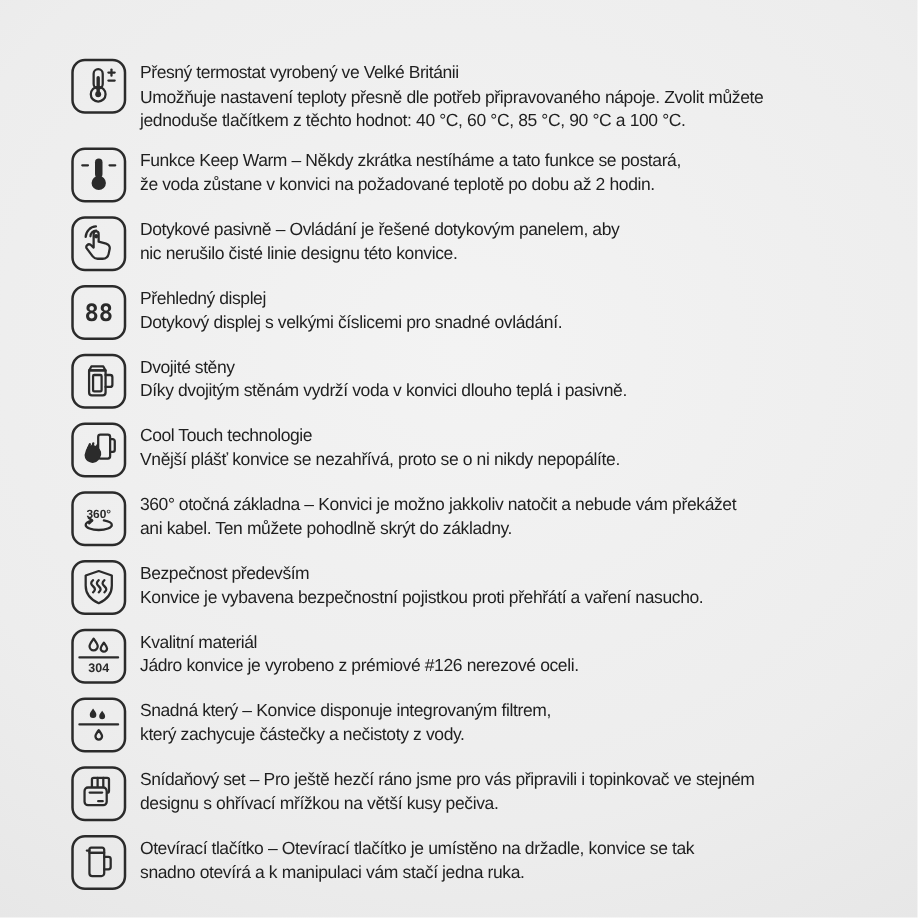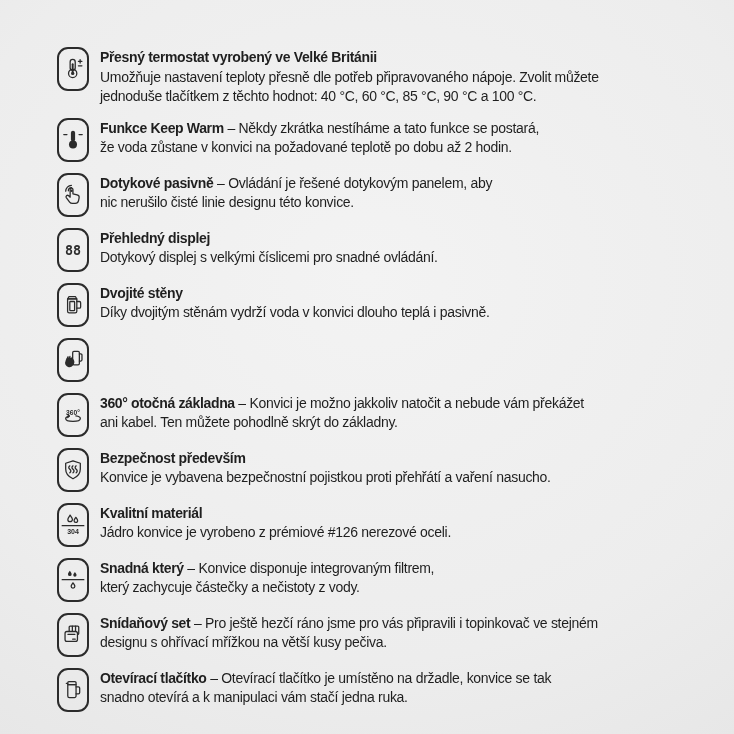--- a/index.html
+++ b/index.html
@@ -8,31 +8,31 @@
     font-family:"Liberation Sans", sans-serif;
     color:#1f1f1f;
     background: radial-gradient(115% 100% at 50% 38%, #f3f3f3 0%, #ededed 52%, #e1e1e1 100%);
   }
   .feature-list {
     position:absolute; left:57px; top:47px;
     display:flex; flex-direction:column; gap:11px;
   }
   .feature { display:flex; gap:11px; align-items:flex-start; }
   .icon-box {
-    flex:0 0 auto; width:32px; height:44px; box-sizing:border-box;
+    flex:0 0 auto; width:44px; height:44px; box-sizing:border-box;
     border:2.2px solid #2b2b2b; border-radius:11px;
     display:flex; align-items:center; justify-content:center;
     background:transparent;
   }
   .icon-box svg { display:block; }
   .txt {
     font-size:14px; line-height:19.5px; letter-spacing:-0.3px; padding-top:1px;
   }
   .line { white-space:nowrap; }
-  .t { font-weight:700; letter-spacing:-0.35px; }
+  .t { font-weight:400; letter-spacing:-0.35px; }
   .sep { font-weight:400; }
 </style>
 </head>
 <body>
 
 <div class="feature-list">
 
   <div class="feature">
     <div class="icon-box">
       <svg width="40" height="40" viewBox="0 0 44 44" fill="none" stroke="#2b2b2b" stroke-width="2" stroke-linecap="round" stroke-linejoin="round">
@@ -119,20 +119,24 @@
 
   <div class="feature">
     <div class="icon-box">
       <svg width="40" height="40" viewBox="0 0 44 44" fill="none" stroke="#2b2b2b" stroke-width="2" stroke-linecap="round" stroke-linejoin="round">
         <rect x="21.5" y="8.5" width="10.5" height="21" rx="2"></rect>
         <path d="M32 12.5 h2.3 a1.8 1.8 0 0 1 1.8 1.8 v7.5 a1.8 1.8 0 0 1 -1.8 1.8 H32"></path>
         <path d="M9.5 26.5 a7 7 0 0 0 12.4 4.2 l1.2 -1.8 a6.8 6.8 0 0 0 -2.3 -9.6 l-1.7 -1 a5.8 5.8 0 0 0 -8.3 3.4 z" fill="#2b2b2b" stroke="none"></path>
         <path d="M12.6 20.5 l1.6 -3.6 M16.2 19.8 l1 -3.6 M19.4 20.6 l1.6 -3"></path>
       </svg>
     </div>
+    <div class="txt">
+      <div class="line t">Cool Touch technologie</div>
+      <div class="line">Vnější plášť konvice se nezahřívá, proto se o ni nikdy nepopálíte.</div>
+    </div>
   </div>
 
   <div class="feature">
     <div class="icon-box">
       <svg width="40" height="40" viewBox="0 0 44 44" fill="none" stroke="#2b2b2b" stroke-width="2" stroke-linecap="round" stroke-linejoin="round">
         <text x="22" y="21.5" text-anchor="middle" font-family="'Liberation Sans', sans-serif" font-size="10.5" font-weight="bold" fill="#2b2b2b" stroke="none">360°</text>
         <path d="M26.5 23.5 c4.2 .7 7 2.2 7 3.9 0 2.5 -5.2 4.5 -11.5 4.5 s-11.5 -2 -11.5 -4.5 c0 -1.6 2.1 -3 5.5 -3.8"></path>
         <path d="M13.2 21.2 l3.1 2.3 -2.7 2.6"></path>
       </svg>
     </div>

